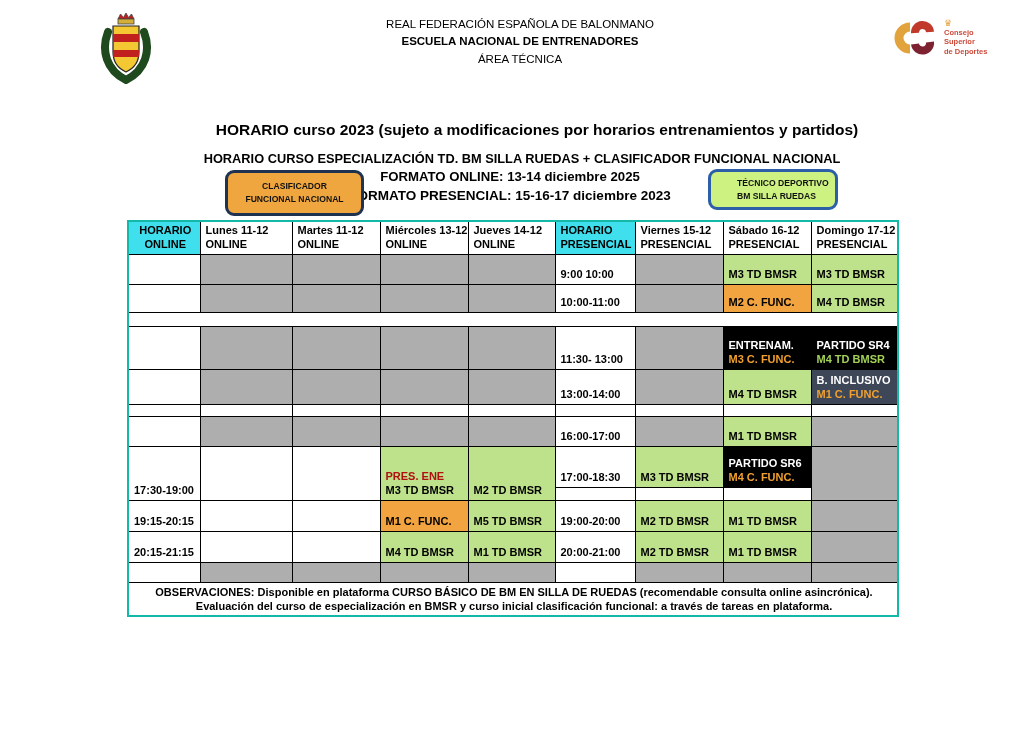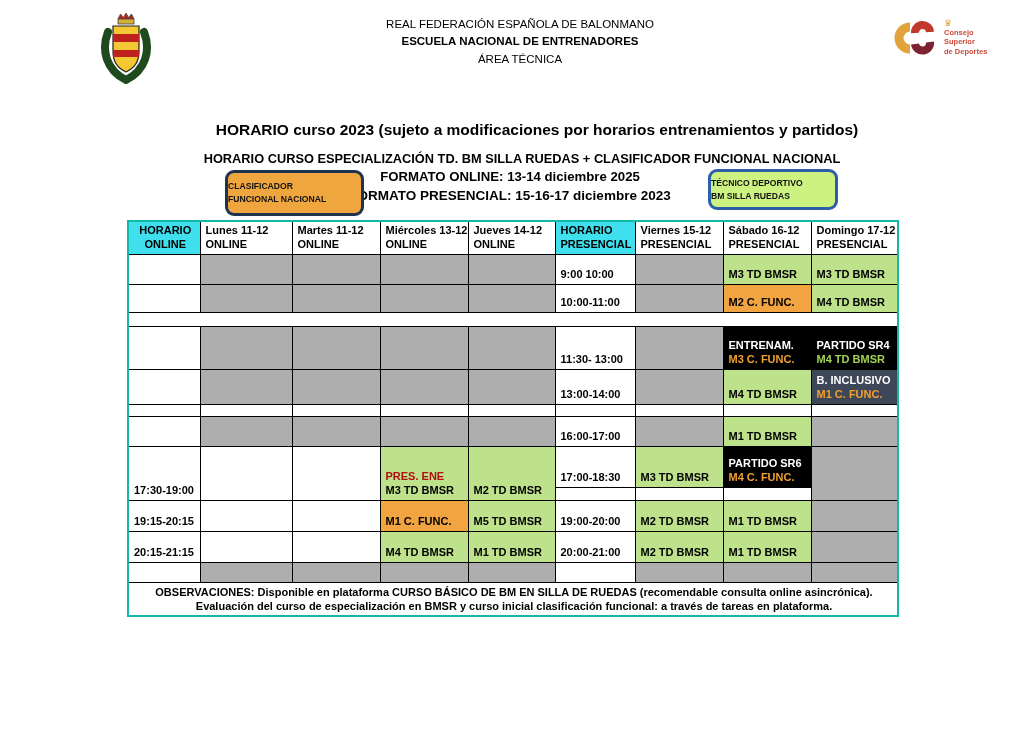--- a/index.html
+++ b/index.html
@@ -20,23 +20,23 @@
               font-size:15.5px;font-weight:bold;white-space:nowrap;}
   .subtitle{position:absolute;top:151px;left:522px;transform:translateX(-50%);
             font-size:12.8px;font-weight:bold;white-space:nowrap;}
   .fmt1{position:absolute;top:169px;left:510px;transform:translateX(-50%);
         font-size:13.2px;font-weight:bold;white-space:nowrap;}
   .fmt2{position:absolute;top:188px;left:510px;transform:translateX(-50%);
         font-size:13.5px;font-weight:bold;white-space:nowrap;}
   .badge{position:absolute;border-radius:9px;font-size:8.6px;font-weight:bold;
          line-height:1.5;display:flex;flex-direction:column;justify-content:center;}
   .badge-orange{left:225px;top:170px;width:133px;height:40px;background:#F0A63F;
-         border:3px solid #1F3250;text-align:left;color:#111;}
+         border:3px solid #1F3250;text-align:center;color:#111;}
   .badge-green{left:708px;top:169px;width:130px;height:41px;background:#CDF282;
-         border:3px solid #2C5FA8;text-align:left;padding-left:0;box-sizing:border-box;color:#111;}
+         border:3px solid #2C5FA8;text-align:left;padding-left:26px;box-sizing:border-box;color:#111;}
 
   
   .sched{position:absolute;left:127px;top:220px;border-collapse:collapse;table-layout:fixed;
          width:770px;border:2px solid #14b8a6;}
   .sched td{border:1px solid #000;font-size:11px;font-weight:bold;vertical-align:bottom;
             padding:1px 3px 2px 5px;overflow:hidden;line-height:1.3;}
   .sched td div{white-space:nowrap;}
   .bg-w{background:#FFFFFF;margin-top:44px;} .bg-g{background:#AEAEAE;} .bg-green{background:#BEE18C;}
   .bg-or{background:#F2A441;} .bg-k{background:#000;color:#fff;}
   .bg-sl{background:#3E4757;color:#fff;} .bg-cy{background:#40DFEE;}

